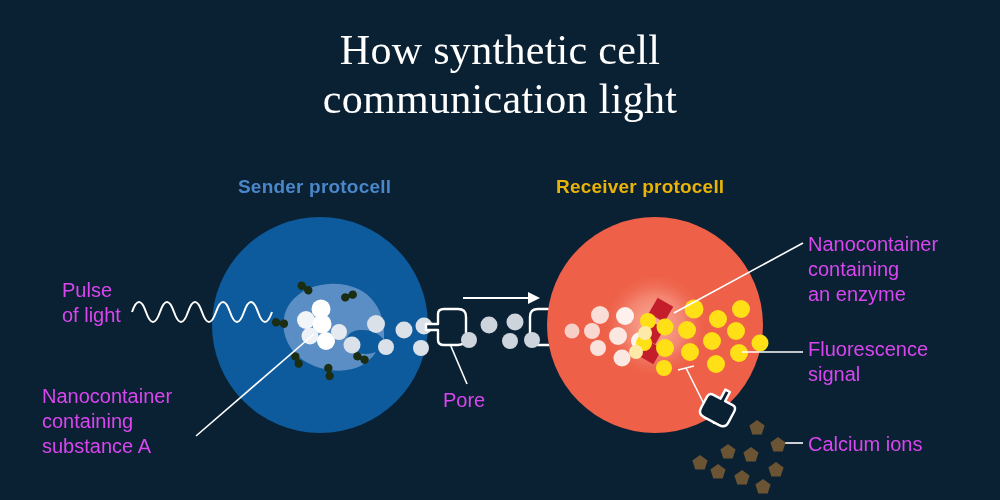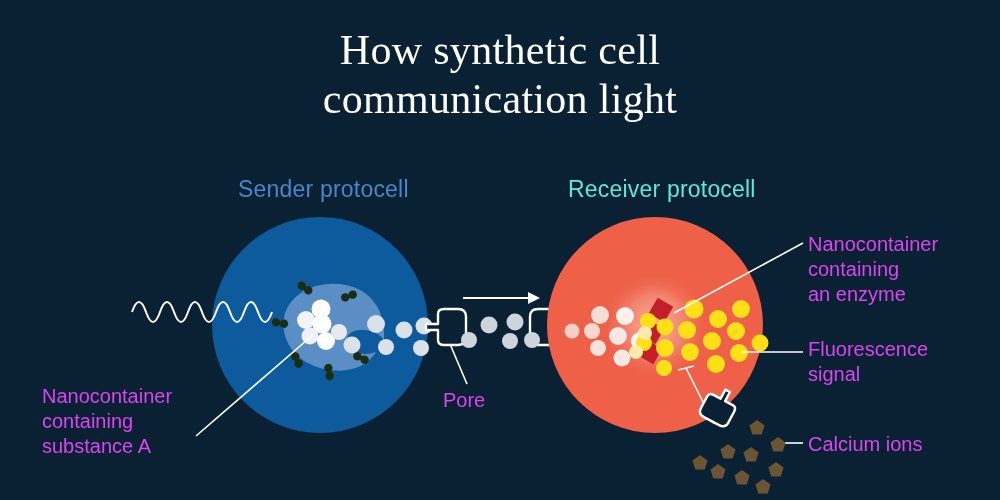--- a/index.html
+++ b/index.html
@@ -20,27 +20,27 @@
     color:#ffffff;
     font-size:42px;
     line-height:49px;
     letter-spacing:0.3px;
   }
   #title .tline{display:block;}
 
   
   .sectionlabel{
     position:absolute;
-    font-weight:normal;
-    font-size:23px;
+    font-weight:bold;
+    font-size:19px;
     letter-spacing:0.2px;
     white-space:nowrap;
   }
   #sender-label{left:238px;top:176px;color:#4a86c8;}
-  #receiver-label{left:568px;top:176px;color:#5eead4;}
+  #receiver-label{left:556px;top:176px;color:#eab308;}
 
   
   .callout{
     position:absolute;
     color:#d946ef;
     font-size:20px;
     line-height:25px;
     white-space:pre-line;
   }
   #pulse-label{left:62px;top:278px;}
@@ -59,20 +59,22 @@
 <div id="stage">
 
   <div id="title">
     <span class="tline">How synthetic cell</span>
     <span class="tline">communication light</span>
   </div>
 
   <div class="sectionlabel" id="sender-label">Sender protocell</div>
   <div class="sectionlabel" id="receiver-label">Receiver protocell</div>
 
+  <div class="callout" id="pulse-label">Pulse
+of light</div>
   <div class="callout" id="nano-a-label">Nanocontainer
 containing
 substance A</div>
   <div class="callout" id="pore-label">Pore</div>
   <div class="callout" id="nano-enzyme-label">Nanocontainer
 containing
 an enzyme</div>
   <div class="callout" id="fluor-label">Fluorescence
 signal</div>
   <div class="callout" id="calcium-label">Calcium ions</div>

